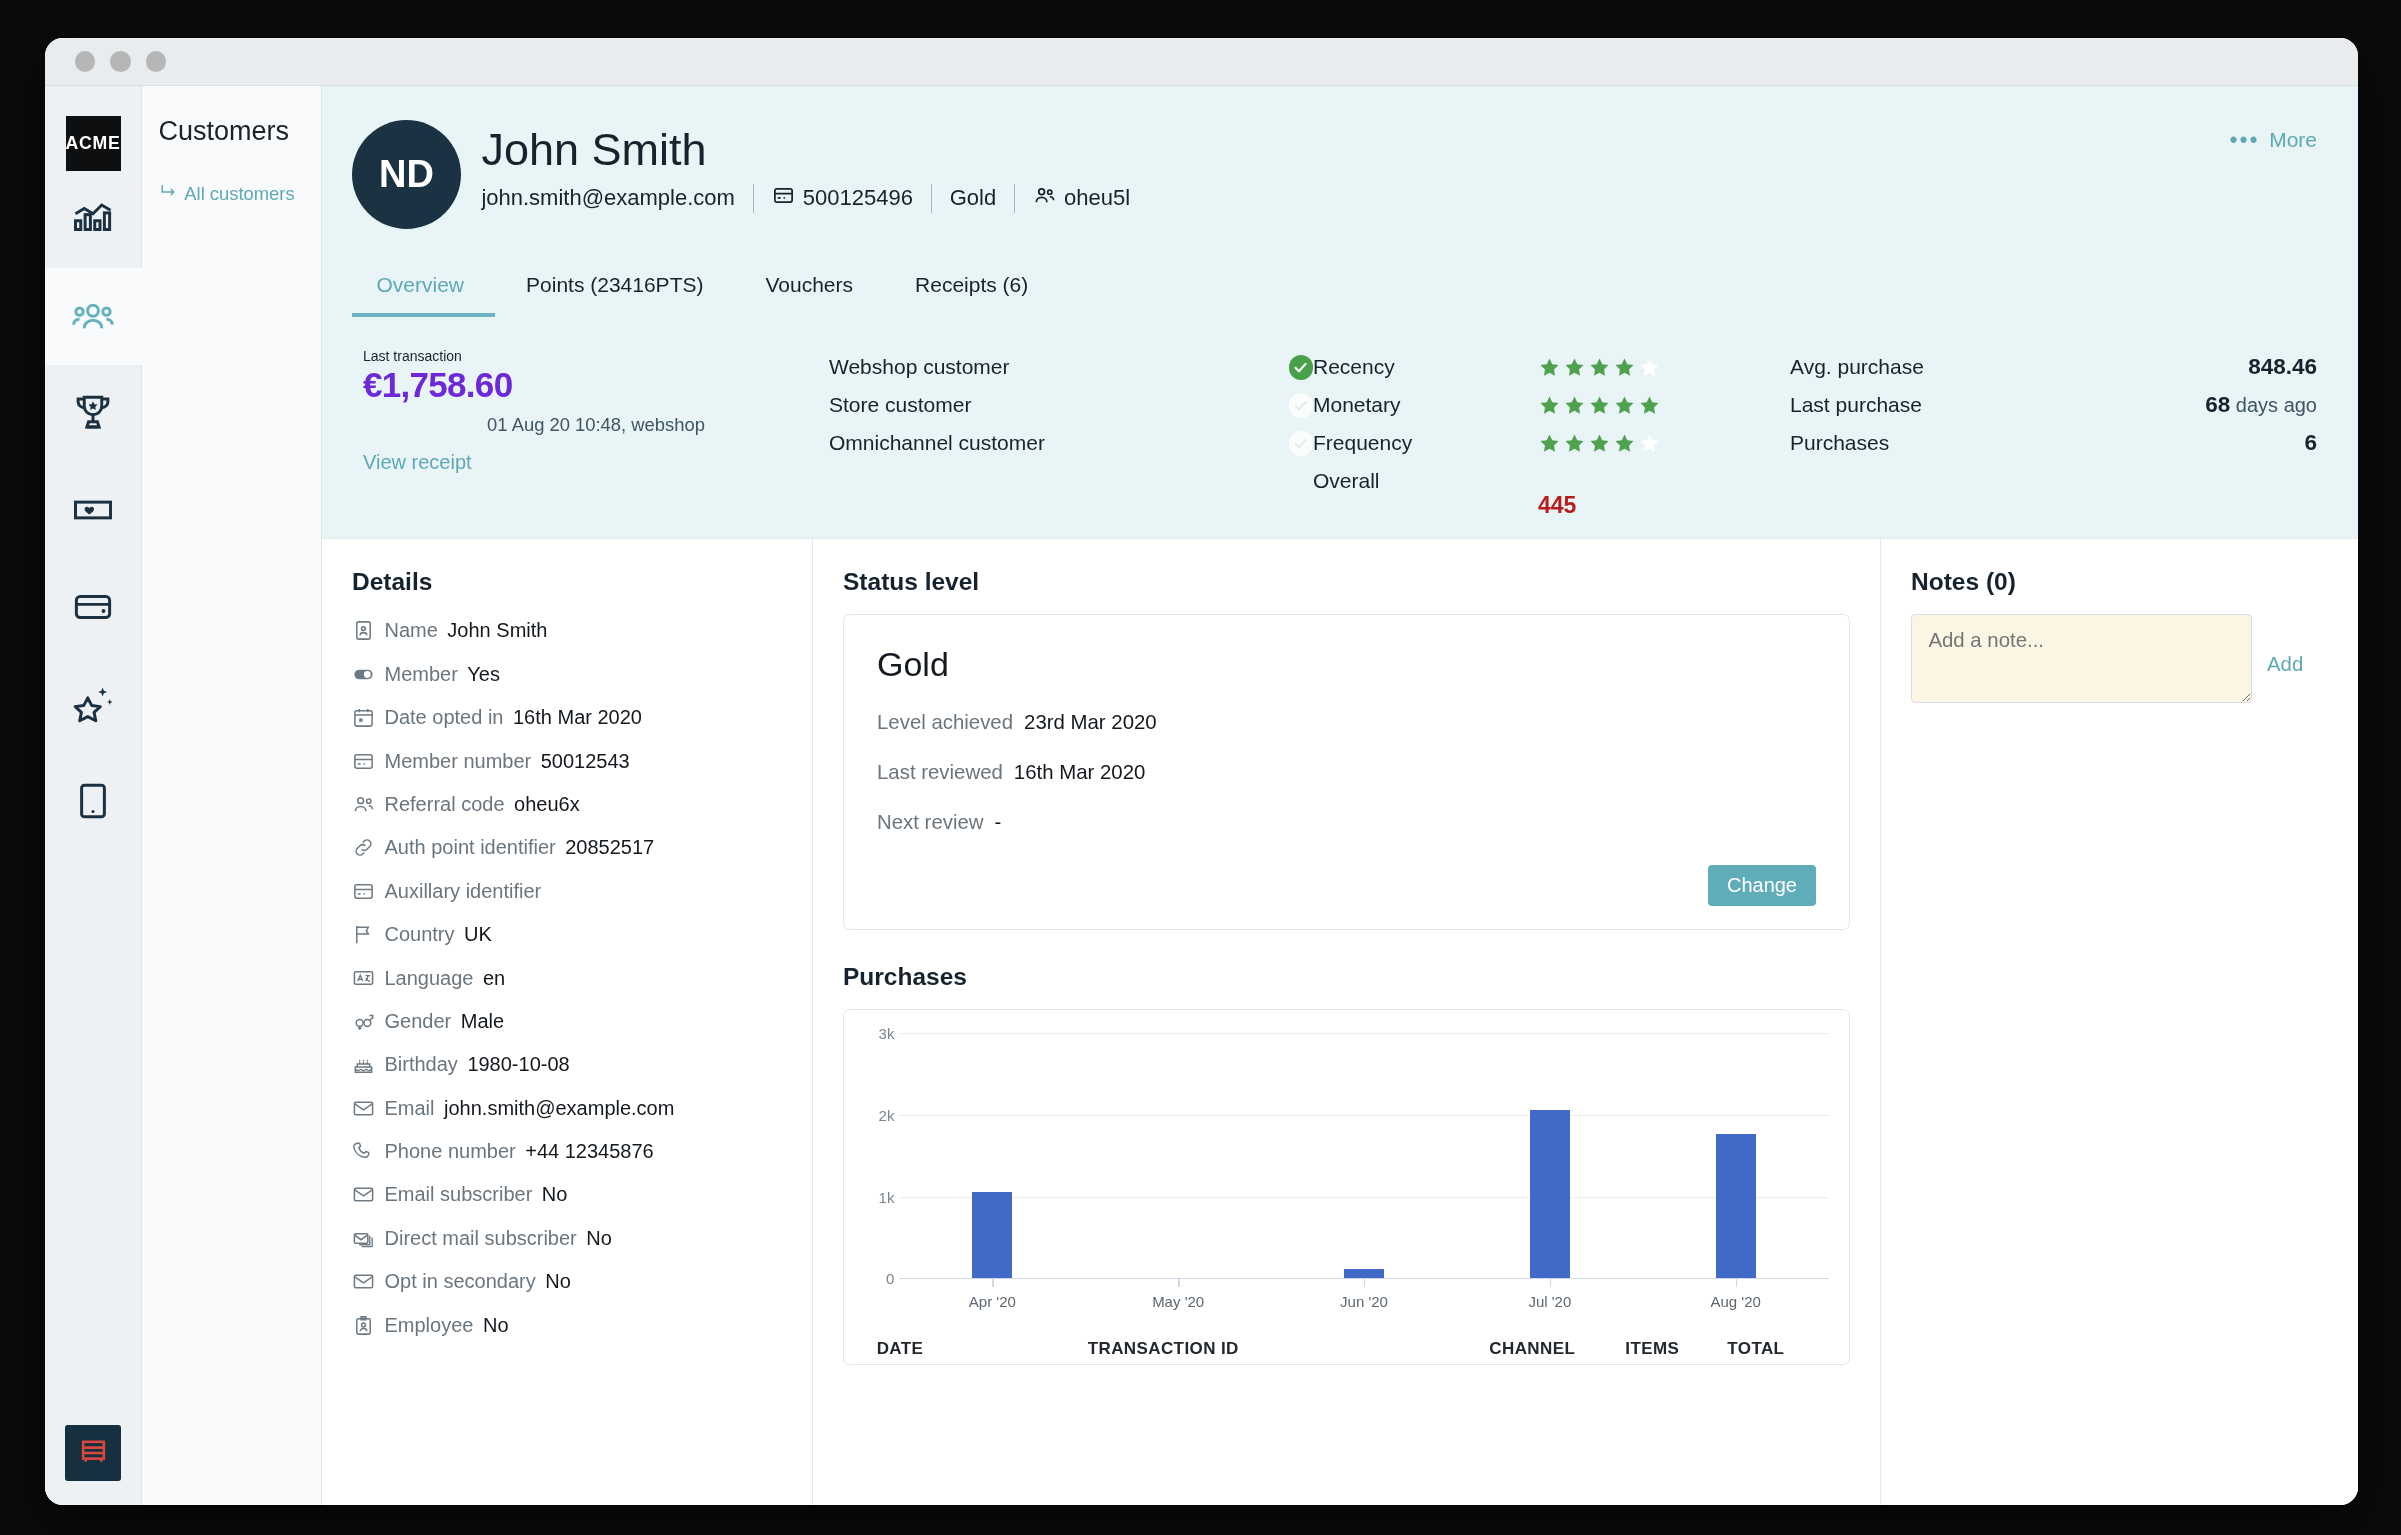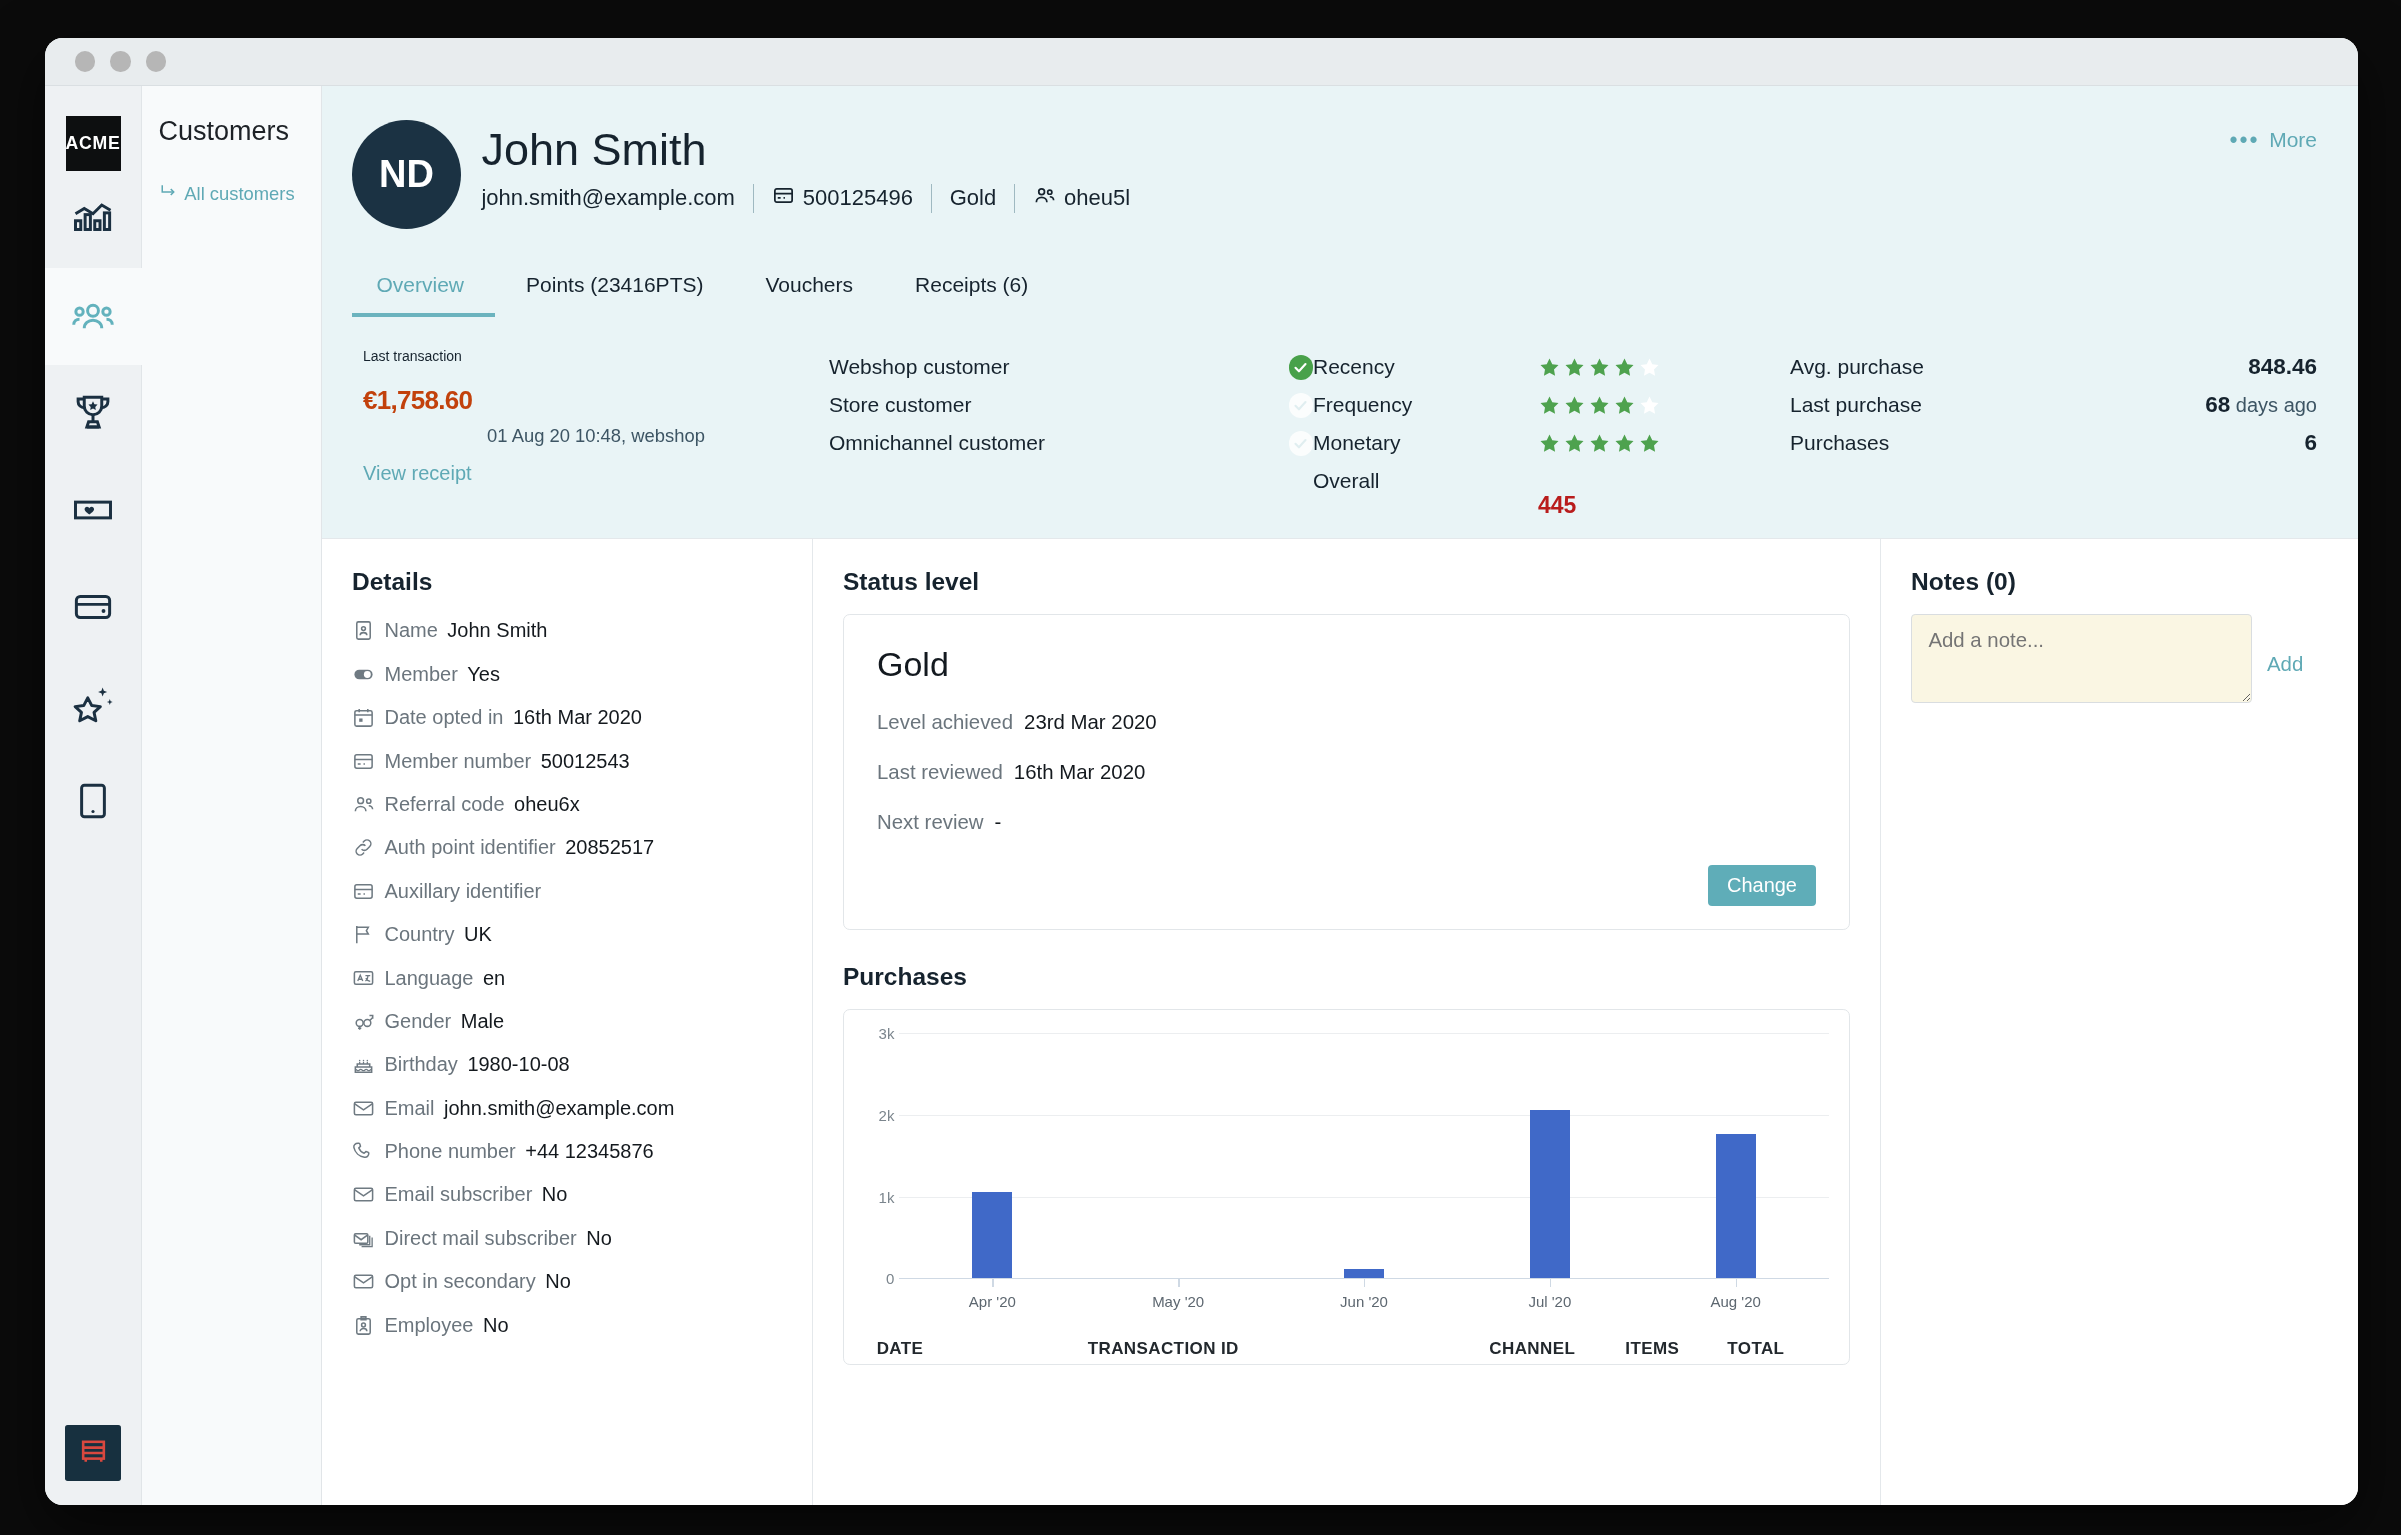--- a/index.html
+++ b/index.html
@@ -95,21 +95,21 @@
   }
   .tab:first-child { padding-left: 24.5px; }
   .tab.active { color: #5fa9b5; border-bottom-color: #6bb3be; }
 
   .stats {
     background: #e9f4f6; padding: 31px 41px 38px 30px;
     display: flex; align-items: flex-start;
   }
   .col-last { width: 477px; flex: 0 0 477px; padding-left: 11px; }
   .col-last .lbl { font-size: 14px; color: #16232e; }
-  .col-last .amt { font-size: 26px; font-weight: 700; color: #c2410c; margin-top: 21px; letter-spacing: -0.7px; }
+  .col-last .amt { font-size: 35px; font-weight: 700; color: #6d28d9; margin-top: 1px; letter-spacing: -0.7px; }
   .col-last .sub { font-size: 18.4px; color: #3d5564; margin-top: 8.2px; text-align: center; }
   .col-last .lnk { font-size: 20px; color: #5fa9b5; margin-top: 15px; }
 
   .col-chan { width: 484px; flex: 0 0 484px; }
   .chan-row { display: flex; align-items: center; font-size: 21px; color: #16232e; height: 38px; }
   .chan-row .t { flex: 1; }
   .tick { width: 24.5px; height: 24.5px; border-radius: 50%; display: flex; align-items: center; justify-content: center; }
   .tick.on { background: #48a14a; }
   .tick.off { background: #fbfdfd; }
   .tick svg { width: 15px; height: 15px; }
@@ -402,56 +402,56 @@
                 </svg>
                 <svg viewBox="0 0 24 24">
                   <path d="M12 2.6l2.9 5.9 6.5.95-4.7 4.6 1.1 6.5L12 17.5 6.2 20.55l1.1-6.5-4.7-4.6 6.5-.95z" fill="#4ea24e"></path>
                 </svg>
                 <svg viewBox="0 0 24 24">
                   <path d="M12 2.6l2.9 5.9 6.5.95-4.7 4.6 1.1 6.5L12 17.5 6.2 20.55l1.1-6.5-4.7-4.6 6.5-.95z" fill="#ffffff"></path>
                 </svg>
               </span>
           </div>
           <div class="rfm-row">
+            <span class="t">Monetary</span>
+            <span class="stars">
+                <svg viewBox="0 0 24 24">
+                  <path d="M12 2.6l2.9 5.9 6.5.95-4.7 4.6 1.1 6.5L12 17.5 6.2 20.55l1.1-6.5-4.7-4.6 6.5-.95z" fill="#4ea24e"></path>
+                </svg>
+                <svg viewBox="0 0 24 24">
+                  <path d="M12 2.6l2.9 5.9 6.5.95-4.7 4.6 1.1 6.5L12 17.5 6.2 20.55l1.1-6.5-4.7-4.6 6.5-.95z" fill="#4ea24e"></path>
+                </svg>
+                <svg viewBox="0 0 24 24">
+                  <path d="M12 2.6l2.9 5.9 6.5.95-4.7 4.6 1.1 6.5L12 17.5 6.2 20.55l1.1-6.5-4.7-4.6 6.5-.95z" fill="#4ea24e"></path>
+                </svg>
+                <svg viewBox="0 0 24 24">
+                  <path d="M12 2.6l2.9 5.9 6.5.95-4.7 4.6 1.1 6.5L12 17.5 6.2 20.55l1.1-6.5-4.7-4.6 6.5-.95z" fill="#4ea24e"></path>
+                </svg>
+                <svg viewBox="0 0 24 24">
+                  <path d="M12 2.6l2.9 5.9 6.5.95-4.7 4.6 1.1 6.5L12 17.5 6.2 20.55l1.1-6.5-4.7-4.6 6.5-.95z" fill="#4ea24e"></path>
+                </svg>
+              </span>
+          </div>
+          <div class="rfm-row">
             <span class="t">Frequency</span>
             <span class="stars">
                 <svg viewBox="0 0 24 24">
                   <path d="M12 2.6l2.9 5.9 6.5.95-4.7 4.6 1.1 6.5L12 17.5 6.2 20.55l1.1-6.5-4.7-4.6 6.5-.95z" fill="#4ea24e"></path>
                 </svg>
                 <svg viewBox="0 0 24 24">
                   <path d="M12 2.6l2.9 5.9 6.5.95-4.7 4.6 1.1 6.5L12 17.5 6.2 20.55l1.1-6.5-4.7-4.6 6.5-.95z" fill="#4ea24e"></path>
                 </svg>
                 <svg viewBox="0 0 24 24">
                   <path d="M12 2.6l2.9 5.9 6.5.95-4.7 4.6 1.1 6.5L12 17.5 6.2 20.55l1.1-6.5-4.7-4.6 6.5-.95z" fill="#4ea24e"></path>
                 </svg>
                 <svg viewBox="0 0 24 24">
                   <path d="M12 2.6l2.9 5.9 6.5.95-4.7 4.6 1.1 6.5L12 17.5 6.2 20.55l1.1-6.5-4.7-4.6 6.5-.95z" fill="#4ea24e"></path>
                 </svg>
                 <svg viewBox="0 0 24 24">
                   <path d="M12 2.6l2.9 5.9 6.5.95-4.7 4.6 1.1 6.5L12 17.5 6.2 20.55l1.1-6.5-4.7-4.6 6.5-.95z" fill="#ffffff"></path>
-                </svg>
-              </span>
-          </div>
-          <div class="rfm-row">
-            <span class="t">Monetary</span>
-            <span class="stars">
-                <svg viewBox="0 0 24 24">
-                  <path d="M12 2.6l2.9 5.9 6.5.95-4.7 4.6 1.1 6.5L12 17.5 6.2 20.55l1.1-6.5-4.7-4.6 6.5-.95z" fill="#4ea24e"></path>
-                </svg>
-                <svg viewBox="0 0 24 24">
-                  <path d="M12 2.6l2.9 5.9 6.5.95-4.7 4.6 1.1 6.5L12 17.5 6.2 20.55l1.1-6.5-4.7-4.6 6.5-.95z" fill="#4ea24e"></path>
-                </svg>
-                <svg viewBox="0 0 24 24">
-                  <path d="M12 2.6l2.9 5.9 6.5.95-4.7 4.6 1.1 6.5L12 17.5 6.2 20.55l1.1-6.5-4.7-4.6 6.5-.95z" fill="#4ea24e"></path>
-                </svg>
-                <svg viewBox="0 0 24 24">
-                  <path d="M12 2.6l2.9 5.9 6.5.95-4.7 4.6 1.1 6.5L12 17.5 6.2 20.55l1.1-6.5-4.7-4.6 6.5-.95z" fill="#4ea24e"></path>
-                </svg>
-                <svg viewBox="0 0 24 24">
-                  <path d="M12 2.6l2.9 5.9 6.5.95-4.7 4.6 1.1 6.5L12 17.5 6.2 20.55l1.1-6.5-4.7-4.6 6.5-.95z" fill="#4ea24e"></path>
                 </svg>
               </span>
           </div>
           <div class="rfm-row">
             <span class="t">Overall</span>
             <span class="ov">445</span>
           </div>
         </div>
 
         <div class="col-pur">

